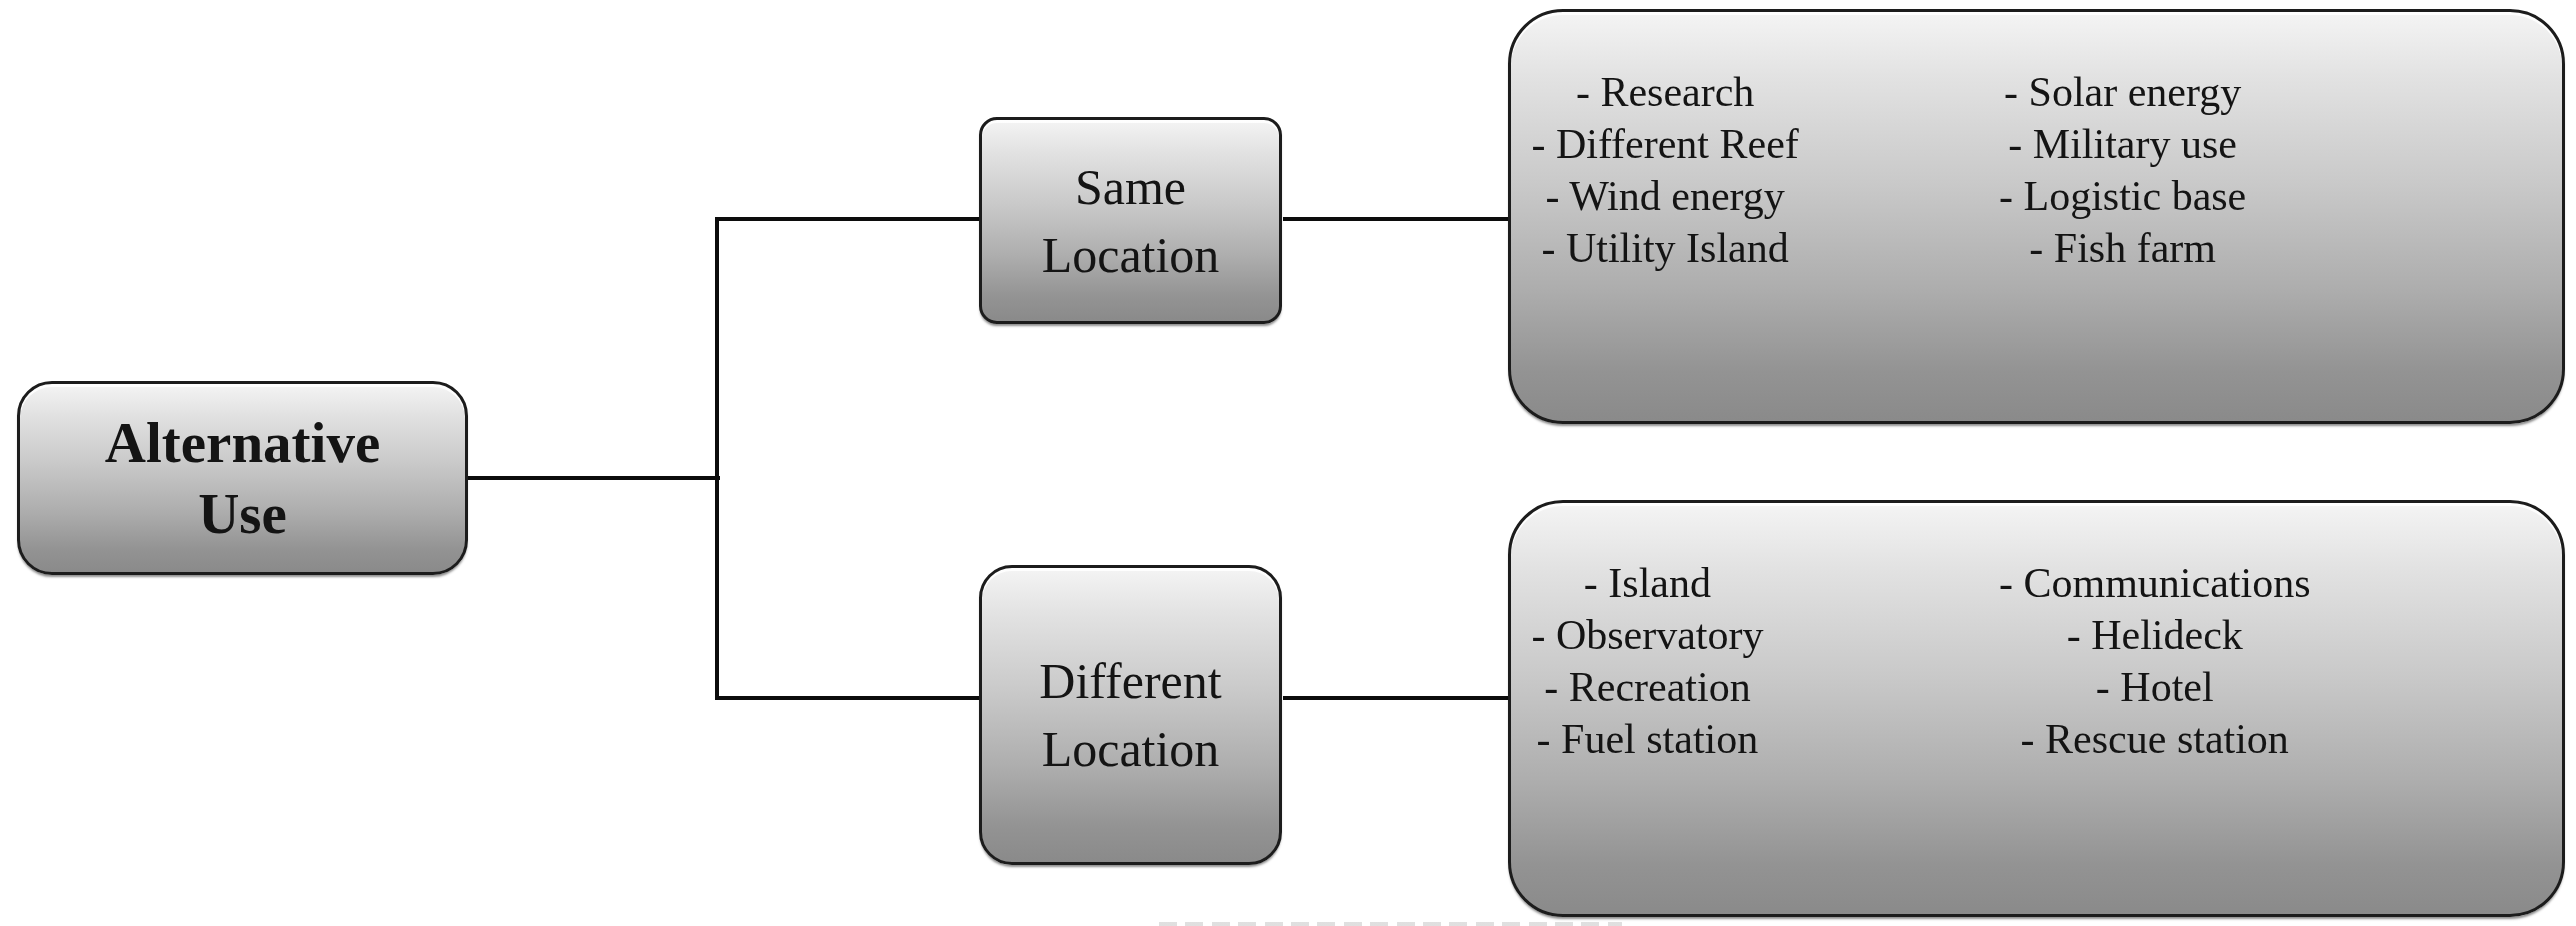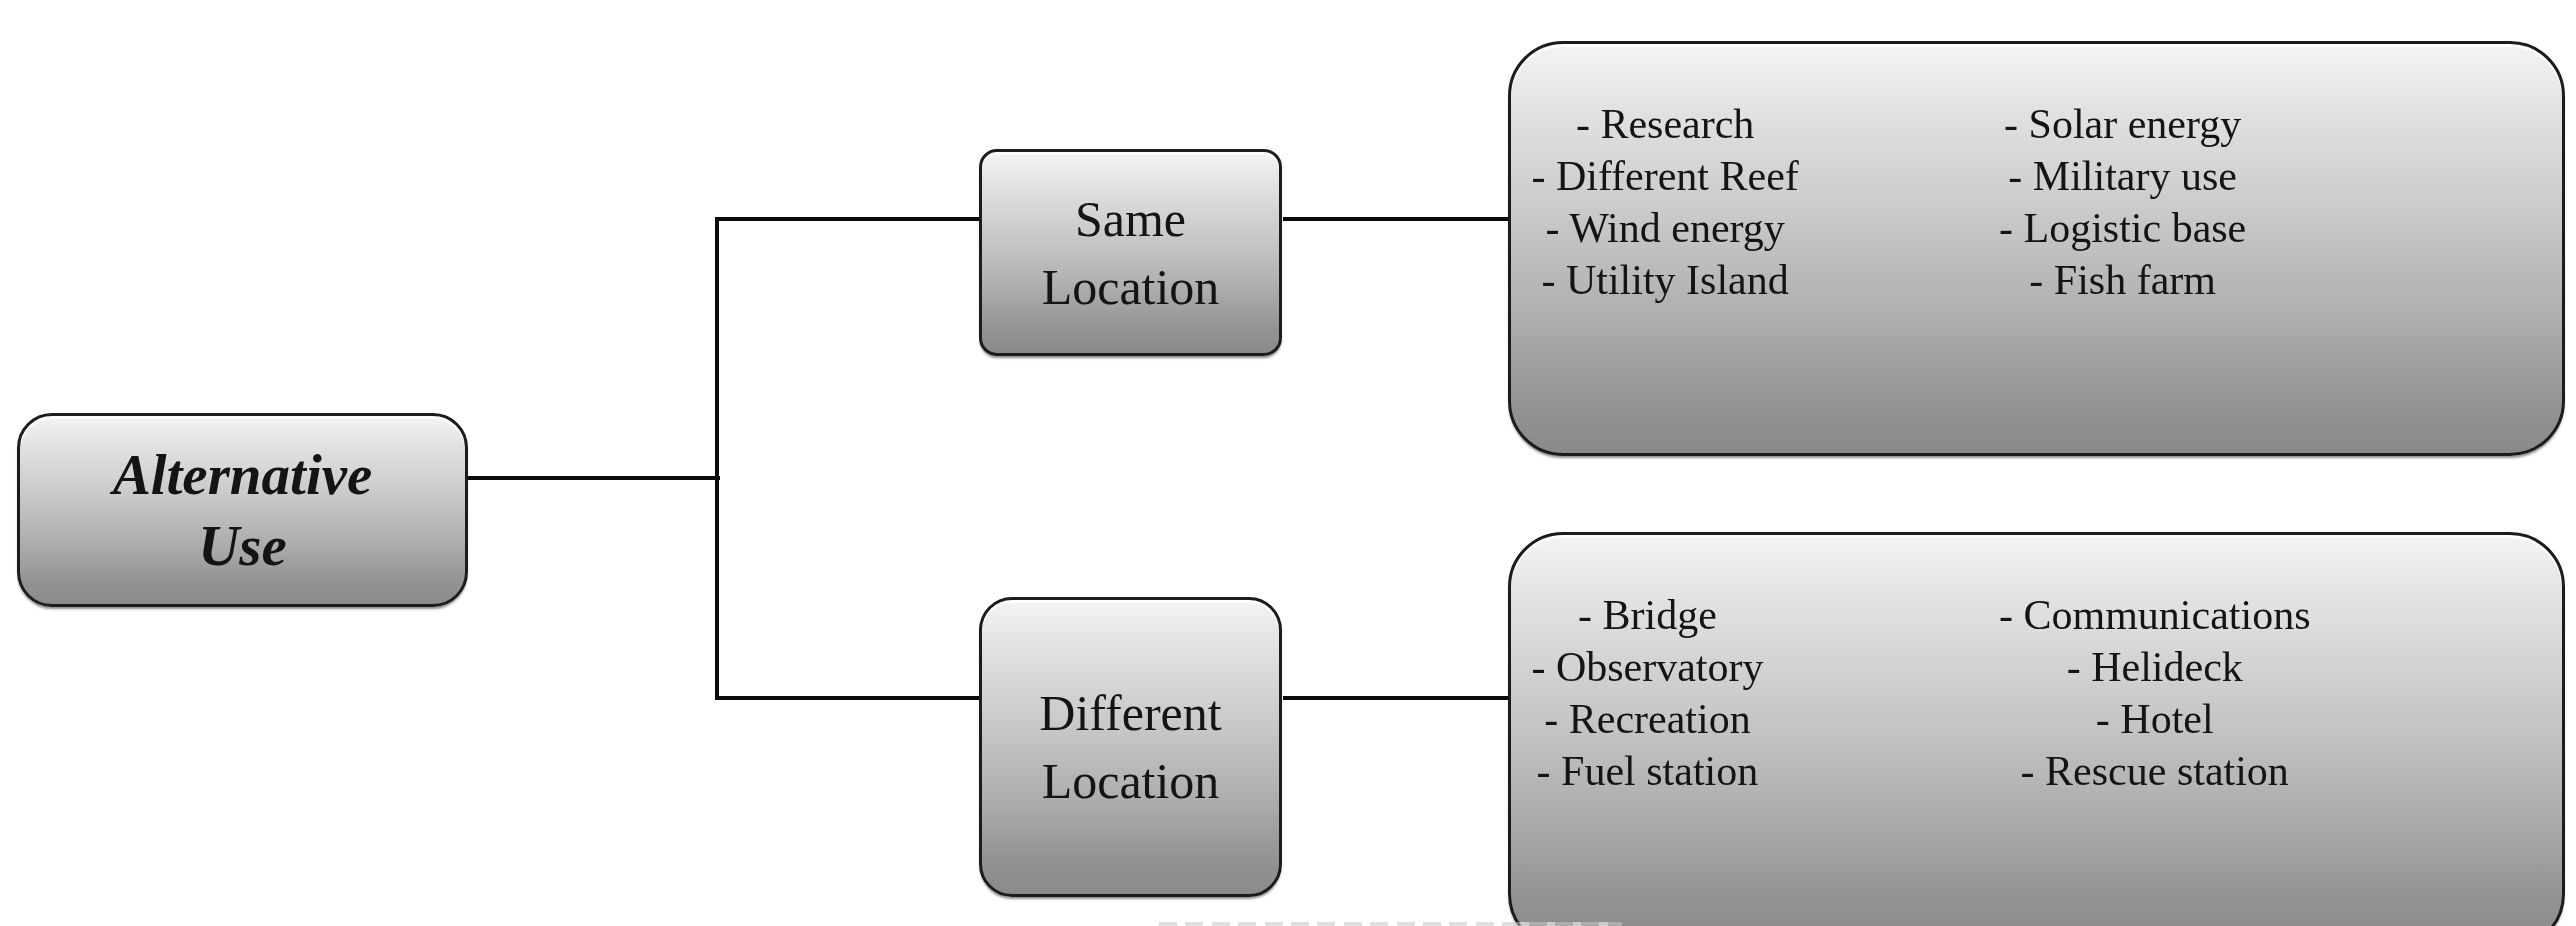--- a/index.html
+++ b/index.html
@@ -18,26 +18,25 @@
     border: 3.6px solid #1c1c1c;
     background: linear-gradient(180deg,
       #f4f4f4 0%, #e2e2e2 16%, #c9c9c9 42%,
       #adadad 68%, #939393 88%, #8a8a8a 100%);
     box-shadow:
       inset 0 3px 0 rgba(255,255,255,0.85),
       0 3px 2.4px -1.2px rgba(0,0,0,0.45);
     display: flex; flex-direction: column;
     align-items: center; justify-content: center;
     text-align: center;
-    margin-top: 32px;
   }
   .node-root {
     left: 17px; top: 381px; width: 451px; height: 194px;
     border-radius: 35px;
-    font-weight: bold; font-size: 57px; line-height: 71px; font-style: italic;
+    font-weight: bold; font-size: 57px; line-height: 71px;
   }
   .node-same {
     left: 979px; top: 117px; width: 303px; height: 207px;
     border-radius: 18px;
     font-size: 50px; line-height: 68px; text-align: center;
   }
   .node-diff {
     left: 979px; top: 565px; width: 303px; height: 300px;
     border-radius: 33px;
     font-size: 50px; line-height: 68px;
@@ -113,21 +112,21 @@
     <div class="col col2">
       <div class="list-item">- Solar energy</div>
       <div class="list-item">- Military use</div>
       <div class="list-item">- Logistic base</div>
       <div class="list-item">- Fish farm</div>
     </div>
   </div>
 
   <div class="node panel panel-bottom">
     <div class="col col1">
-      <div class="list-item">- Bridge</div>
+      <div class="list-item">- Island</div>
       <div class="list-item">- Observatory</div>
       <div class="list-item">- Recreation</div>
       <div class="list-item">- Fuel station</div>
     </div>
     <div class="col col2">
       <div class="list-item">- Communications</div>
       <div class="list-item">- Helideck</div>
       <div class="list-item">- Hotel</div>
       <div class="list-item">- Rescue station</div>
     </div>

